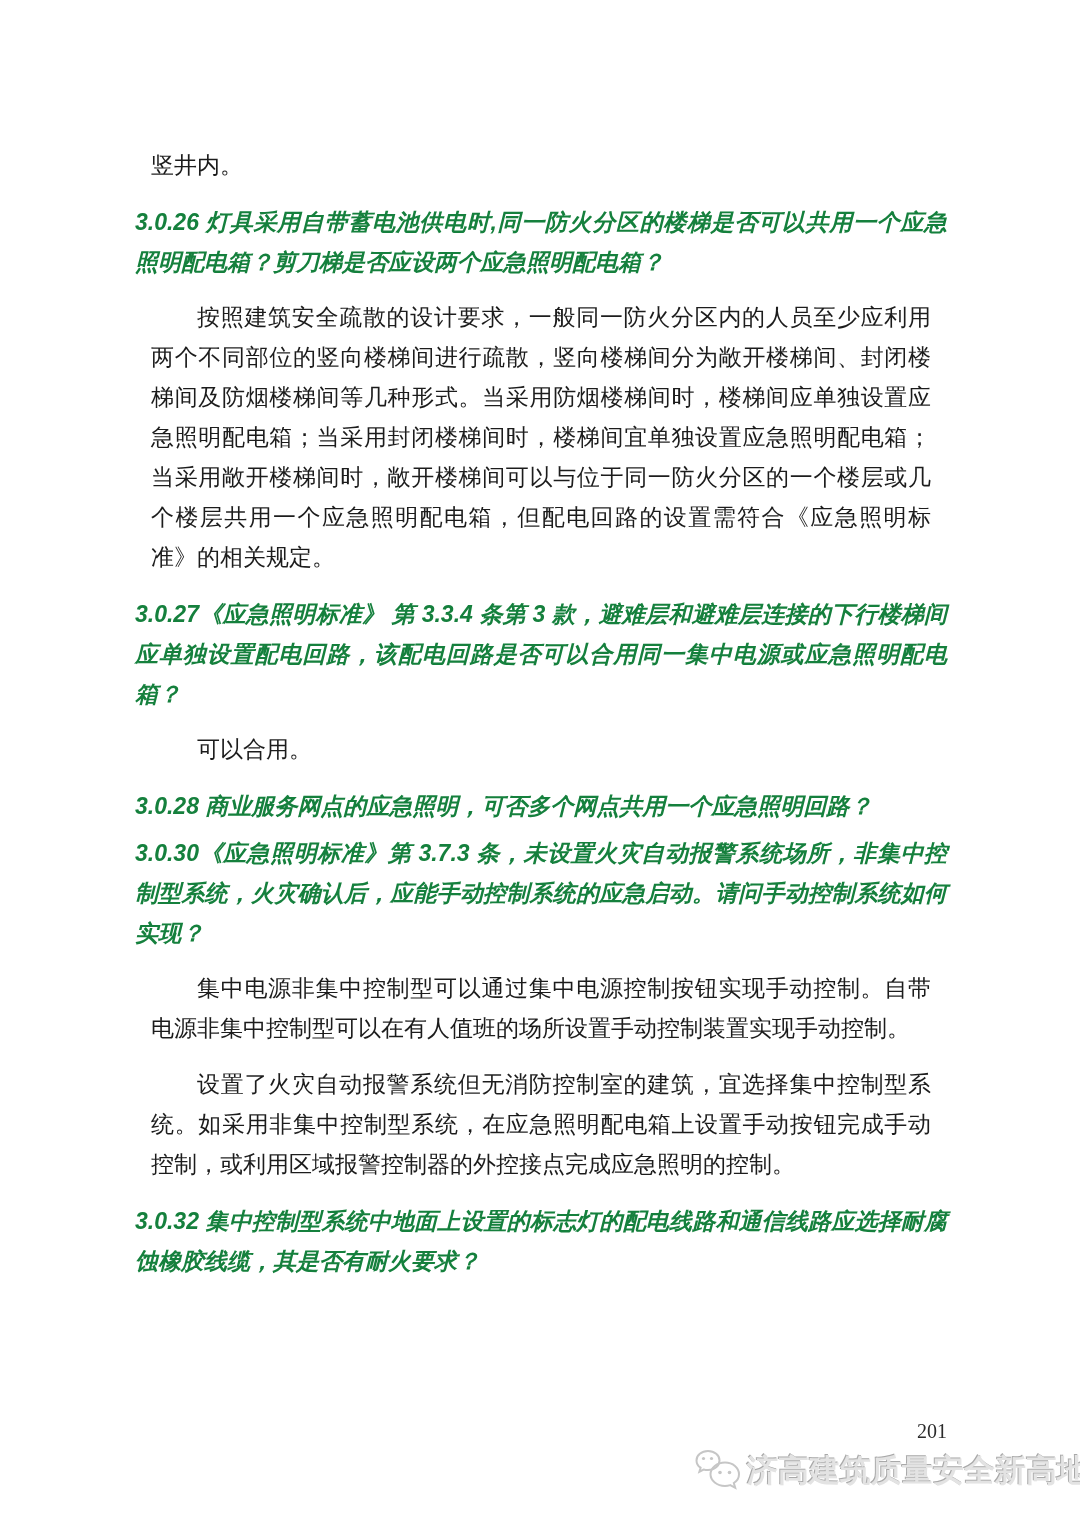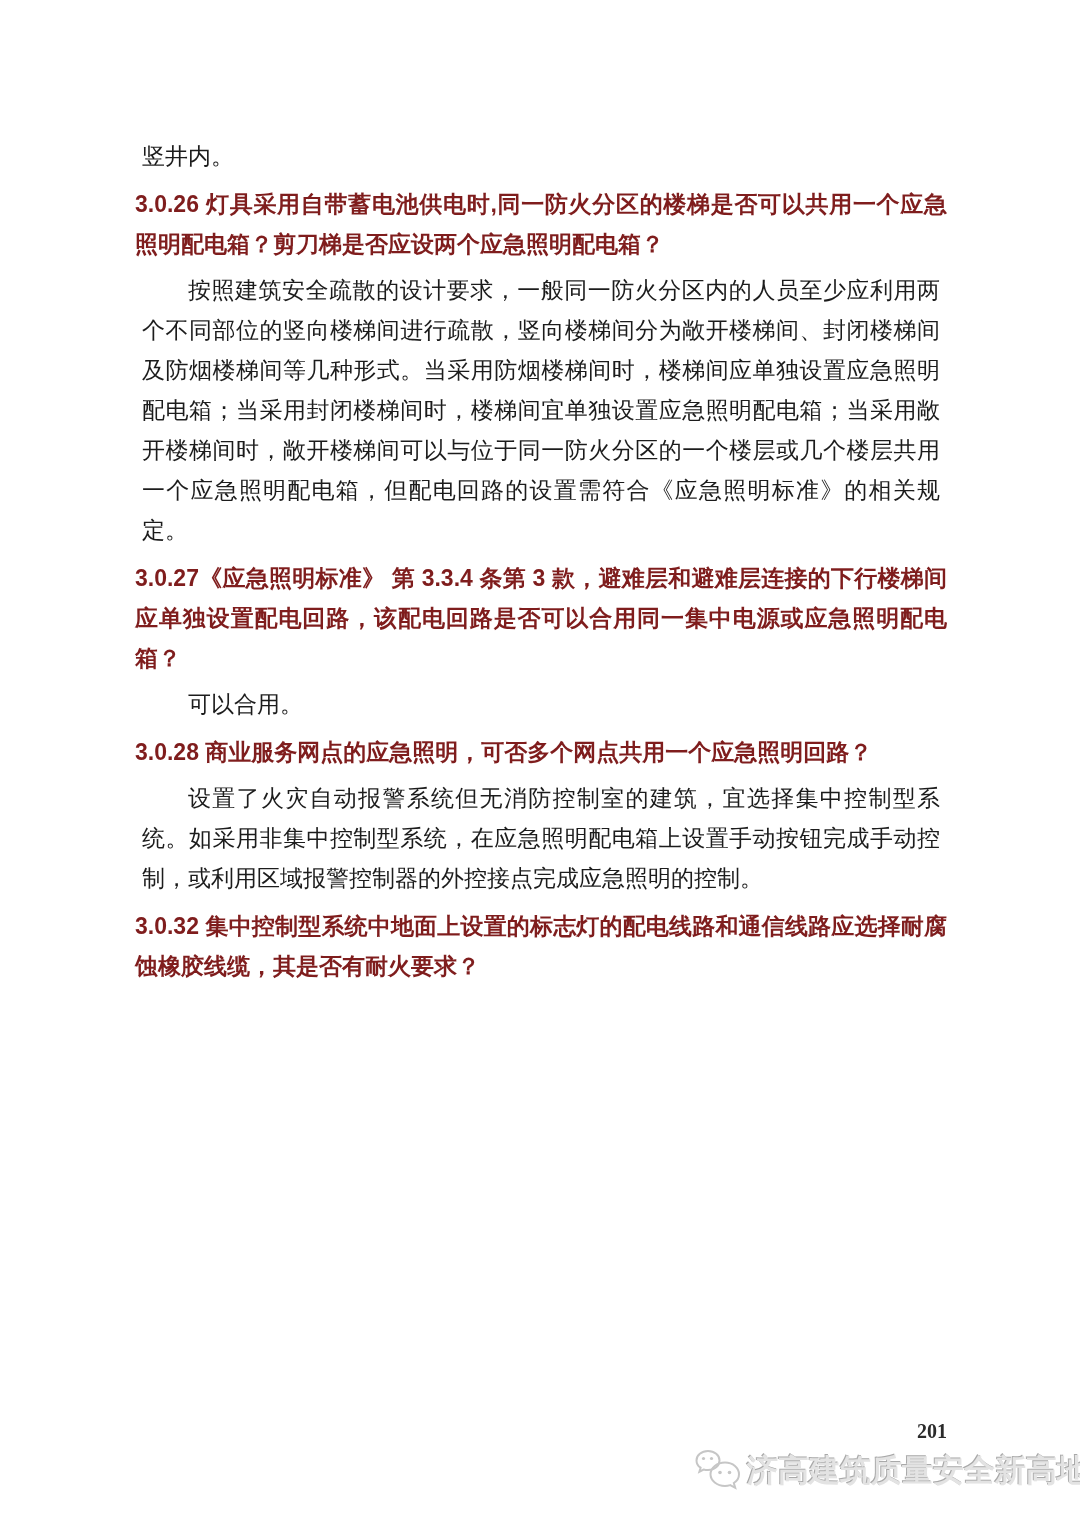--- a/index.html
+++ b/index.html
@@ -19,40 +19,40 @@
     left: 135px;
     top: 130px;
     width: 812px;
     font-family: "Liberation Serif", "DejaVu Serif", serif;
     font-size: 23px;
     line-height: 40px;
     color: #1c1c1c;
     text-align: justify;
   }
   .para {
-    margin: 7px;
+    margin: 16px;
   }
   .para.indent {
     text-indent: 46px;
     font-family: Liberation Serif, serif;
   }
   .heading {
     margin: 3px 0 7px 0;
     font-family: "Liberation Sans", "DejaVu Sans", sans-serif;
     font-weight: 700;
-    color: #7f1d1d;
+    color: #15803d;
+    font-style: italic;
   }
   .page-number {
     position: absolute;
     top: 1420px;
     right: 133px;
     font-family: "Liberation Serif", "DejaVu Serif", serif;
     font-size: 20px;
     color: #2b2b2b;
-    font-weight: bold;
   }
   .watermark {
     position: absolute;
     left: 694px;
     top: 1448px;
     display: flex;
     align-items: center;
     gap: 5px;
   }
   .watermark-icon {
@@ -75,20 +75,22 @@
 
 <div class="page">
 
   <div class="content">
     <p class="para">竖井内。</p>
     <p class="heading">3.0.26 灯具采用自带蓄电池供电时,同一防火分区的楼梯是否可以共用一个应急照明配电箱？剪刀梯是否应设两个应急照明配电箱？</p>
     <p class="para indent">按照建筑安全疏散的设计要求，一般同一防火分区内的人员至少应利用两个不同部位的竖向楼梯间进行疏散，竖向楼梯间分为敞开楼梯间、封闭楼梯间及防烟楼梯间等几种形式。当采用防烟楼梯间时，楼梯间应单独设置应急照明配电箱；当采用封闭楼梯间时，楼梯间宜单独设置应急照明配电箱；当采用敞开楼梯间时，敞开楼梯间可以与位于同一防火分区的一个楼层或几个楼层共用一个应急照明配电箱，但配电回路的设置需符合《应急照明标准》的相关规定。</p>
     <p class="heading">3.0.27《应急照明标准》 第 3.3.4 条第 3 款，避难层和避难层连接的下行楼梯间应单独设置配电回路，该配电回路是否可以合用同一集中电源或应急照明配电箱？</p>
     <p class="para indent">可以合用。</p>
     <p class="heading">3.0.28 商业服务网点的应急照明，可否多个网点共用一个应急照明回路？</p>
+    <p class="heading">3.0.30《应急照明标准》第 3.7.3 条，未设置火灾自动报警系统场所，非集中控制型系统，火灾确认后，应能手动控制系统的应急启动。请问手动控制系统如何实现？</p>
+    <p class="para indent">集中电源非集中控制型可以通过集中电源控制按钮实现手动控制。自带电源非集中控制型可以在有人值班的场所设置手动控制装置实现手动控制。</p>
     <p class="para indent">设置了火灾自动报警系统但无消防控制室的建筑，宜选择集中控制型系统。如采用非集中控制型系统，在应急照明配电箱上设置手动按钮完成手动控制，或利用区域报警控制器的外控接点完成应急照明的控制。</p>
     <p class="heading">3.0.32 集中控制型系统中地面上设置的标志灯的配电线路和通信线路应选择耐腐蚀橡胶线缆，其是否有耐火要求？</p>
   </div>
 
   <div class="page-number">201</div>
 
   <div class="watermark">
     <span class="watermark-icon">
       <svg viewBox="0 0 48 46" width="48" height="46" xmlns="http://www.w3.org/2000/svg">
         <g fill="none" stroke="#c6c6c6" stroke-width="2">

